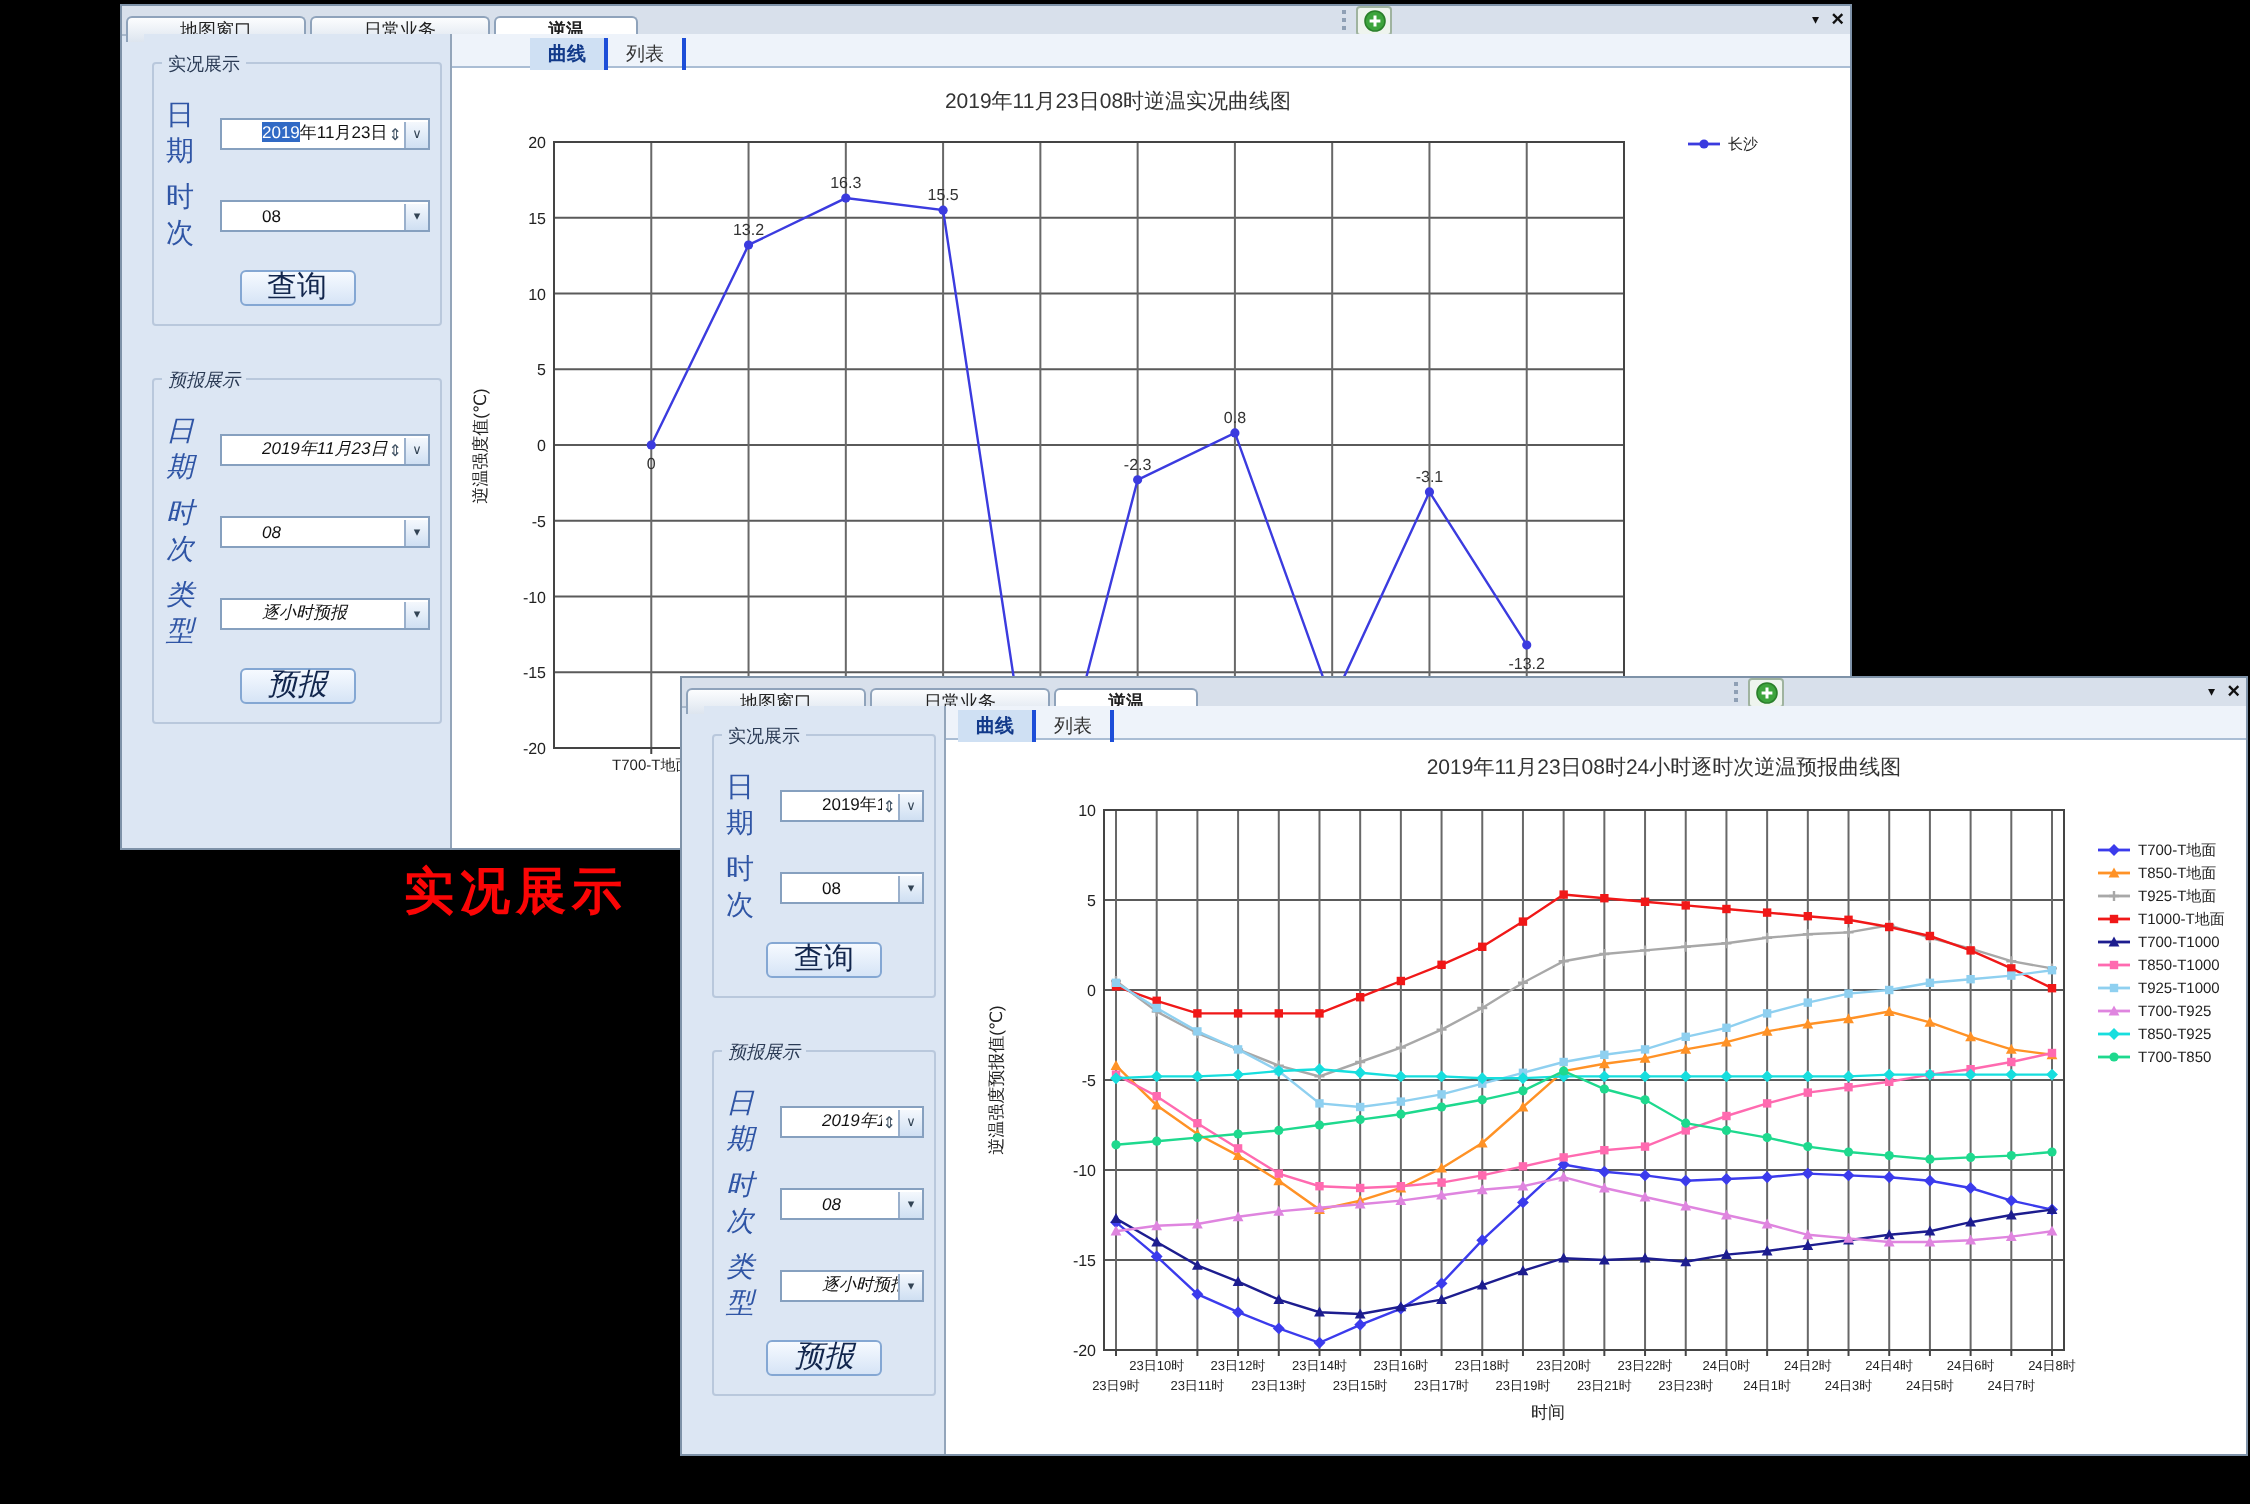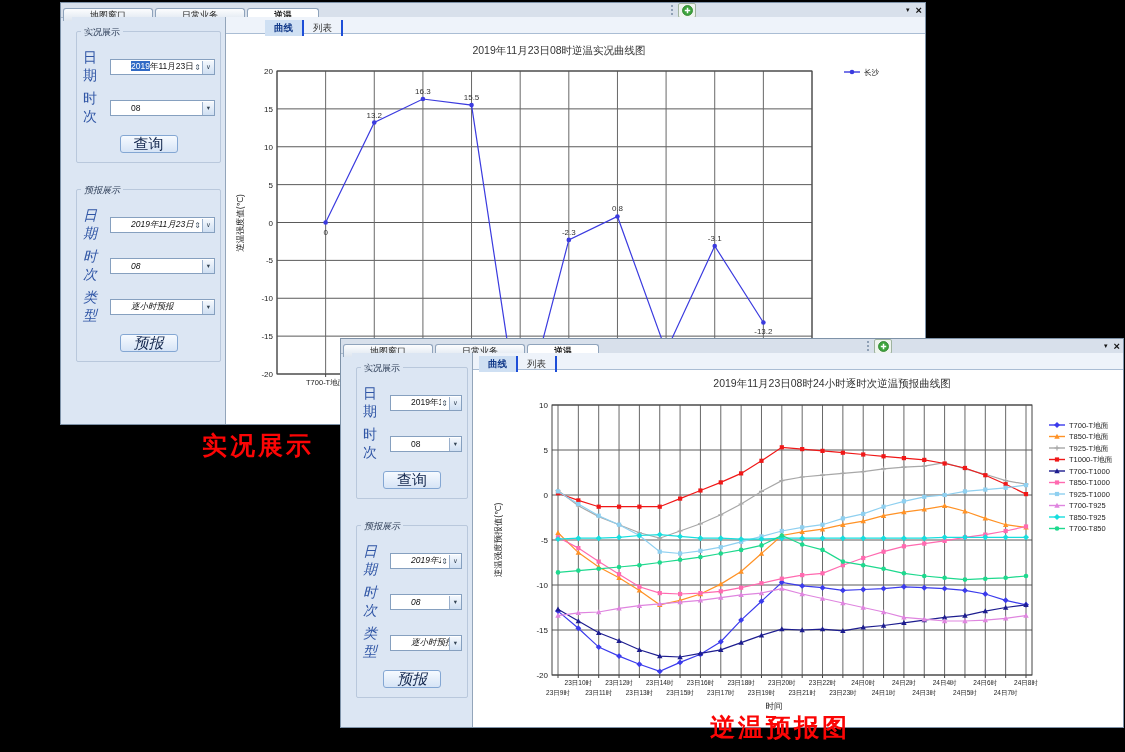--- a/index.html
+++ b/index.html
@@ -675,15 +675,14 @@
             <rect x="581.9" y="145.9" width="4.2" height="4.2" fill="#17dede" transform="rotate(45 584 148)"></rect>
             <text x="596" y="150.7" font-size="7.5" fill="#222">T850-T925</text>
             <line x1="576" x2="592" y1="159.5" y2="159.5" stroke="#1ed98e" stroke-width="1.4"></line>
             <circle cx="584" cy="159.5" r="2.3" fill="#1ed98e"></circle>
             <text x="596" y="162.2" font-size="7.5" fill="#222">T700-T850</text>
           </svg>
       </div>
     </div>
   </div>
 
-  <div class="caption cap2">逆温预报图</div>
 
 </div>
 
 </body></html>

